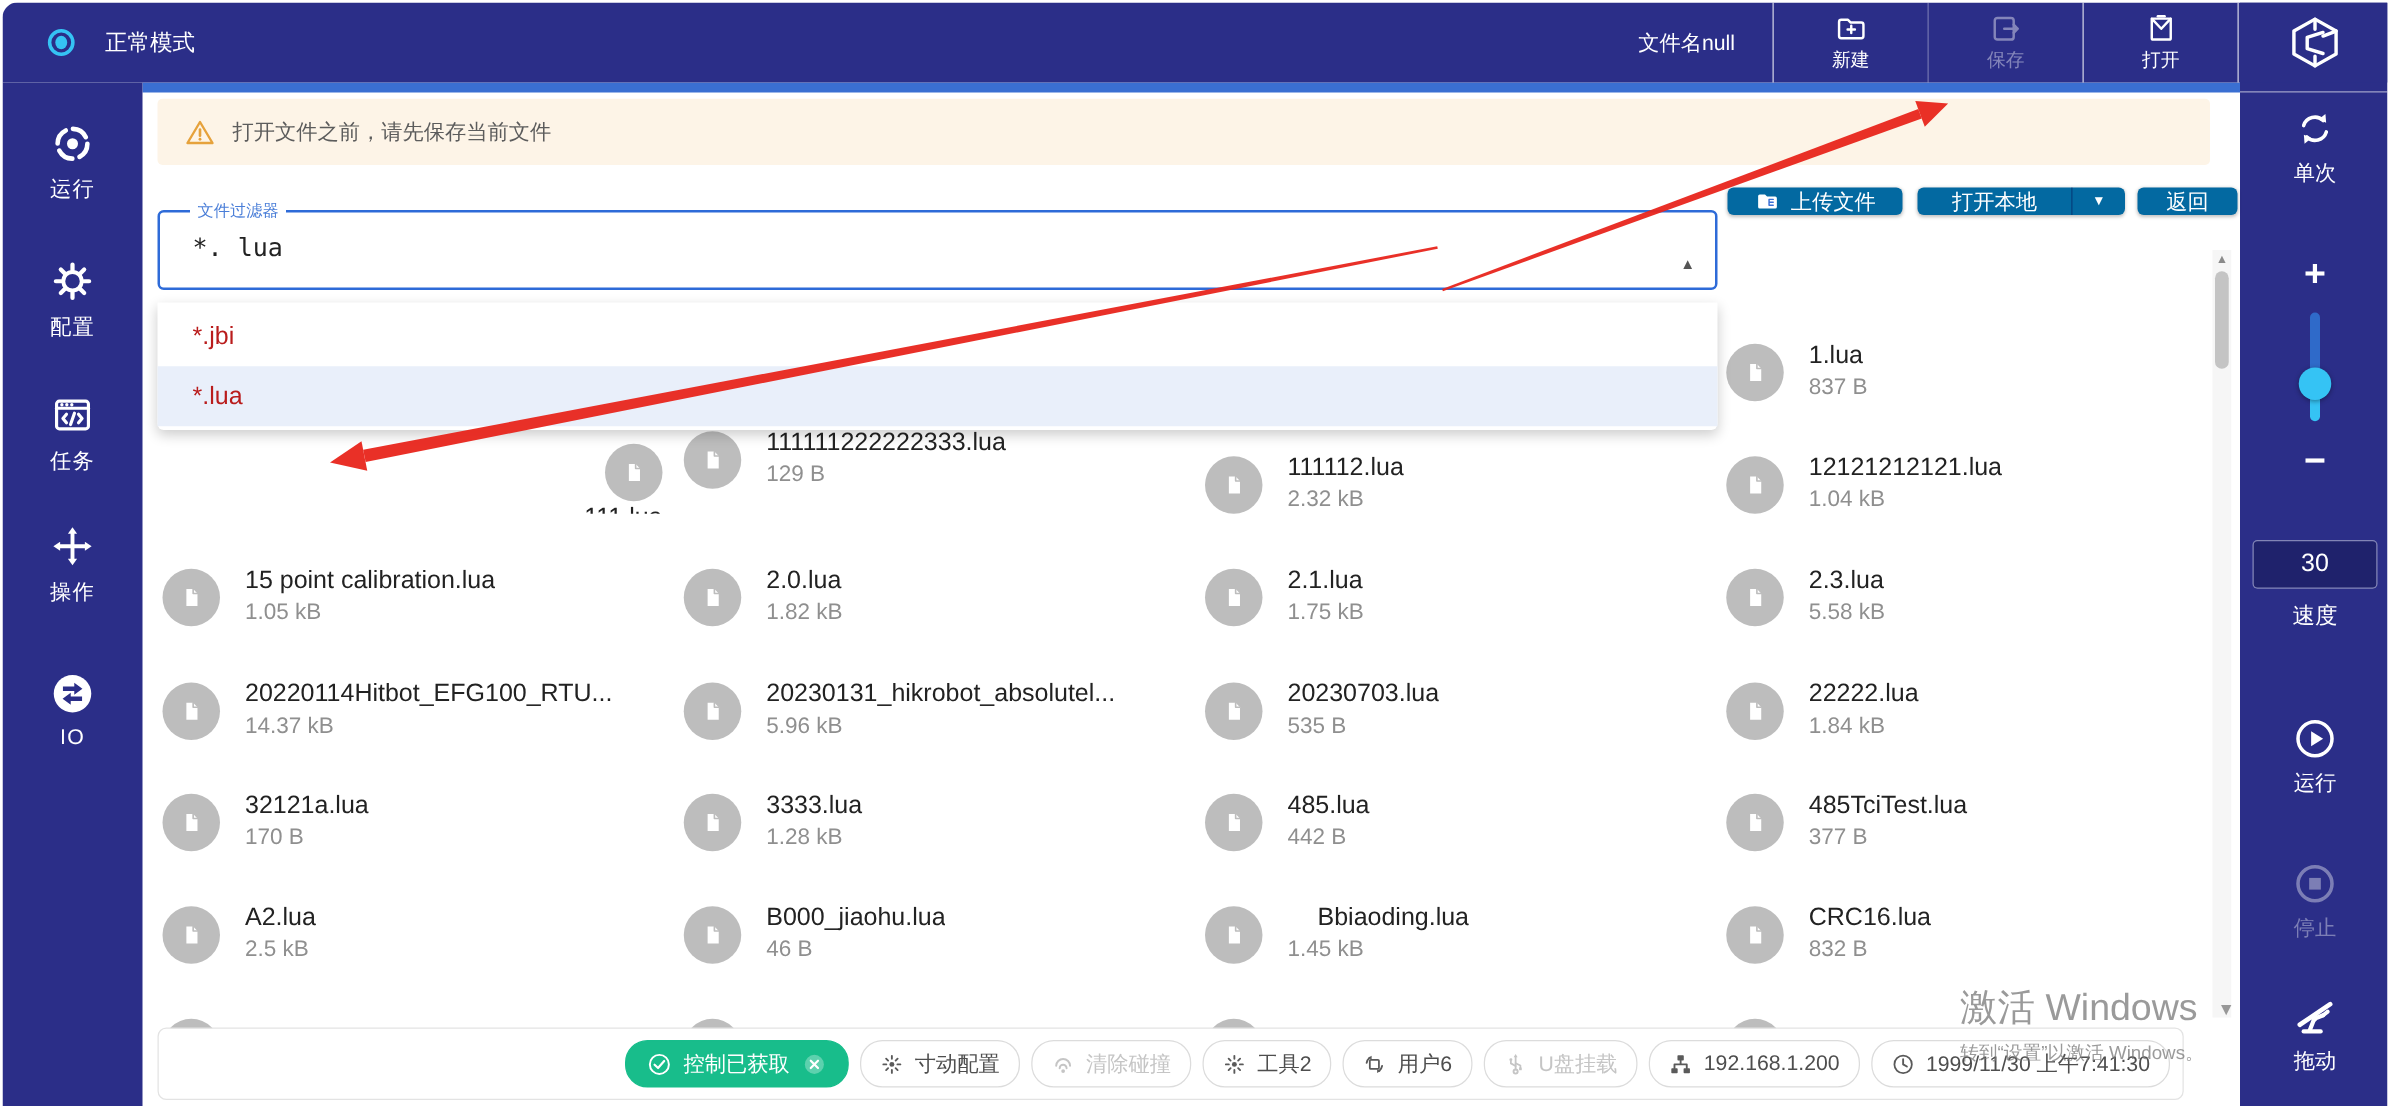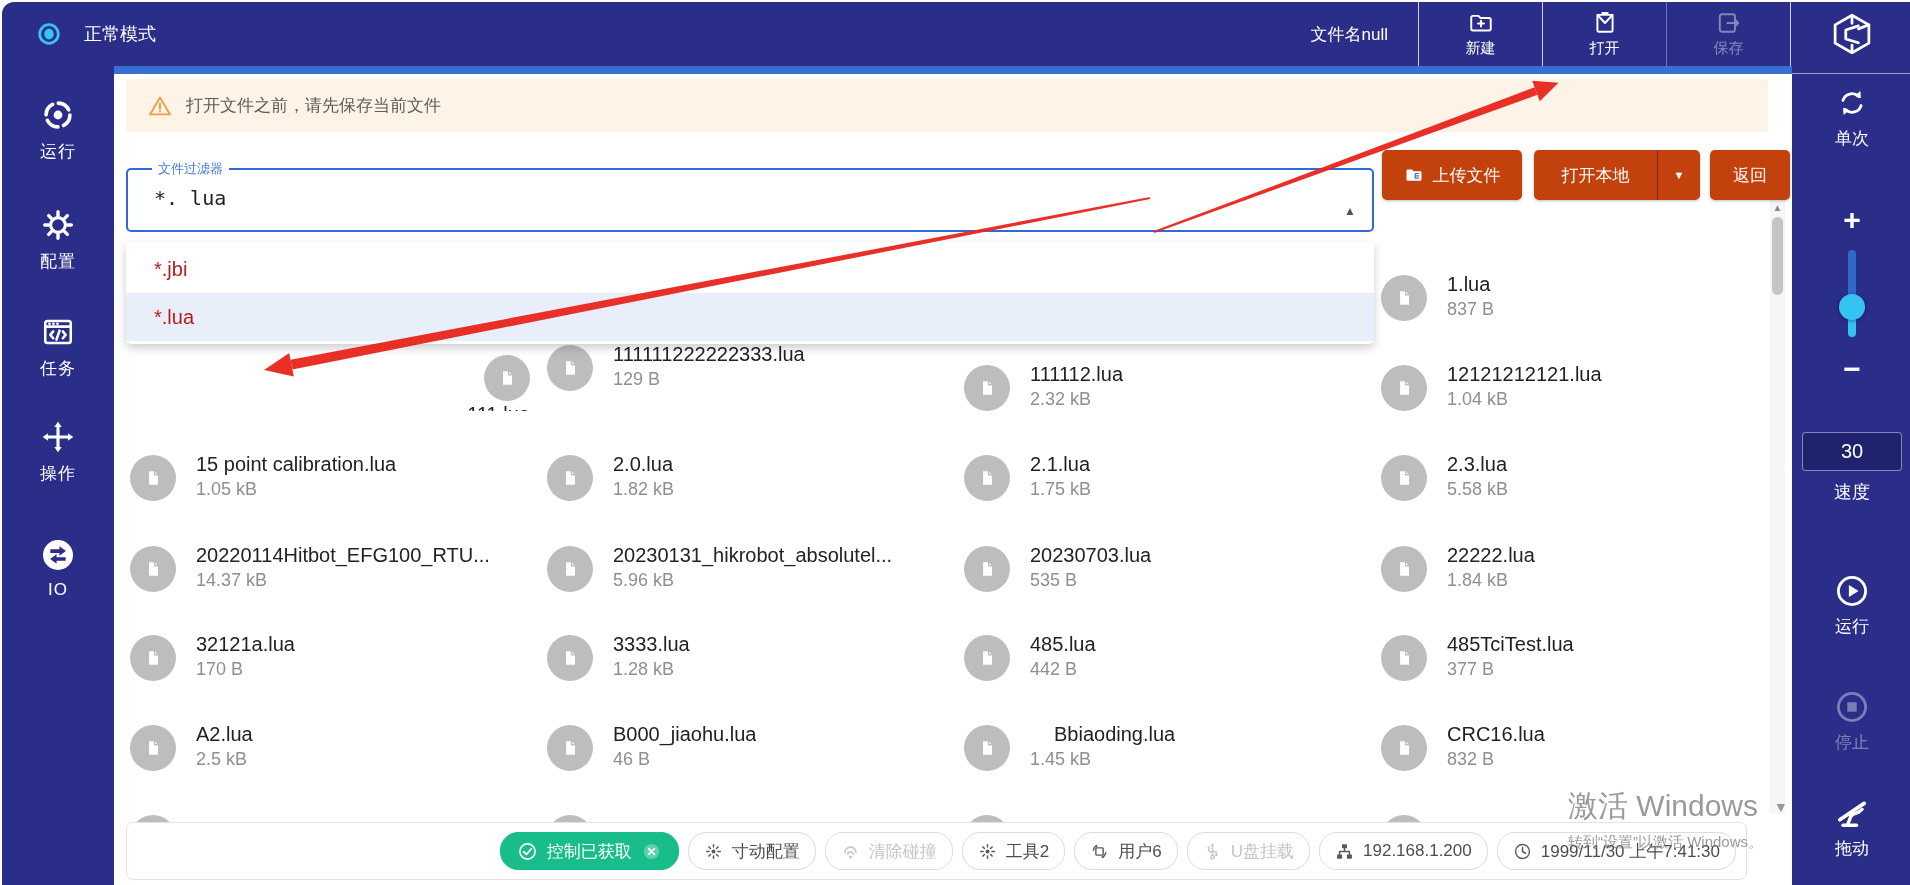--- a/index.html
+++ b/index.html
@@ -47,21 +47,21 @@
   .warnbar{position:absolute;left:124px;top:77px;width:1642px;height:53px;background:#fdf4e7;border-radius:4px;
            display:flex;align-items:center;gap:14px;padding-left:22px;box-sizing:border-box;color:#5c5c5c;font-size:17px;z-index:2;}
   .warnbar .icon{width:24px;height:24px;color:#e6a23c;}
 
   fieldset.filter{position:absolute;left:124px;top:158px;width:1248px;height:72px;margin:0;box-sizing:border-box;
                   border:2px solid #2e6bd8;border-radius:5px;background:#fff;z-index:5;}
   fieldset.filter legend{margin-left:12px;padding:0 6px;font-size:13px;color:#4a7ed8;}
   .filter-value{font-family:"DejaVu Sans Mono","Liberation Mono",monospace;font-size:20px;color:#222;margin:2px 0 0 14px;}
   .filter-caret{position:absolute;right:16px;top:26px;font-size:12px;color:#555;cursor:pointer;}
 
-  .btn{position:absolute;top:148px;height:50px;background:#c2410c;border-radius:5px;color:#fff;font-size:17px;
+  .btn{position:absolute;top:148px;height:22px;background:#0369a1;border-radius:5px;color:#fff;font-size:17px;
        display:flex;align-items:center;justify-content:center;cursor:pointer;box-shadow:0 1px 3px rgba(0,0,0,.25);z-index:5;}
   .btn .icon{width:20px;height:20px;margin-right:9px;}
   .btn-upload{left:1380px;width:140px;}
   .btn-openlocal{left:1532px;width:166px;padding:0;}
   .btn-openlocal .main{flex:1;text-align:center;}
   .btn-openlocal .split{width:42px;align-self:stretch;display:flex;align-items:center;justify-content:center;
                         border-left:1px solid rgba(10,15,80,.45);font-size:11px;}
   .btn-back{left:1708px;width:80px;}
 
   .dropdown{position:absolute;left:124px;top:240px;width:1248px;background:#fff;border-radius:0 0 5px 5px;
@@ -121,38 +121,38 @@
       <div id="topbar-actions" style="display:flex;">
           <div class="top-action">
     <span class="icon">
               <svg viewBox="0 0 24 24" fill="none" stroke="currentColor" stroke-width="1.8" stroke-linecap="round" stroke-linejoin="round">
                 <path d="M3 7q0-1.6 1.6-1.6h5l2 2h7.8q1.6 0 1.6 1.6v8.4q0 1.6-1.6 1.6H4.6Q3 19 3 17.4z"></path>
                 <path d="M12 9.8v5.4M9.3 12.5h5.4"></path>
               </svg>
             </span>
     <span class="lbl">新建</span>
   </div>
+          <div class="top-action disabled">
+    <span class="icon">
+              <svg viewBox="0 0 24 24" fill="none" stroke="currentColor" stroke-width="1.8" stroke-linecap="round" stroke-linejoin="round">
+                <rect x="3.5" y="4" width="14" height="16" rx="2"></rect>
+                <path d="M10.5 12h10m0 0-3-3m3 3-3 3"></path>
+              </svg>
+            </span>
+    <span class="lbl">保存</span>
+  </div>
           <div class="top-action">
     <span class="icon">
               <svg viewBox="0 0 24 24" fill="none" stroke="currentColor" stroke-width="1.8" stroke-linecap="round" stroke-linejoin="round">
                 <rect x="5" y="4.5" width="14" height="15.5" rx="1"></rect>
                 <path d="M5 4.5 12 12l7-7.5"></path>
                 <path d="M9.5 2.8h5"></path>
               </svg>
             </span>
     <span class="lbl">打开</span>
-  </div>
-          <div class="top-action disabled">
-    <span class="icon">
-              <svg viewBox="0 0 24 24" fill="none" stroke="currentColor" stroke-width="1.8" stroke-linecap="round" stroke-linejoin="round">
-                <rect x="3.5" y="4" width="14" height="16" rx="2"></rect>
-                <path d="M10.5 12h10m0 0-3-3m3 3-3 3"></path>
-              </svg>
-            </span>
-    <span class="lbl">保存</span>
   </div>
         </div>
       <div class="logo-cell">
         <span class="icon">
             <svg viewBox="0 0 24 24" fill="none" stroke="currentColor" stroke-width="1.8" stroke-linecap="round" stroke-linejoin="round">
               <polygon points="12,1.8 21.2,7 21.2,17 12,22.2 2.8,17 2.8,7" stroke-width="1.5"></polygon>
               <path d="M15.5 7.6 8.6 9.8v4.9l6.9 2.1" stroke-width="1.5"></path>
               <path d="M12 1.8v4.4M21.2 7l-5.7 2.2M12 22.2v-4.2" stroke-width="1.5"></path>
             </svg>
           </span>

